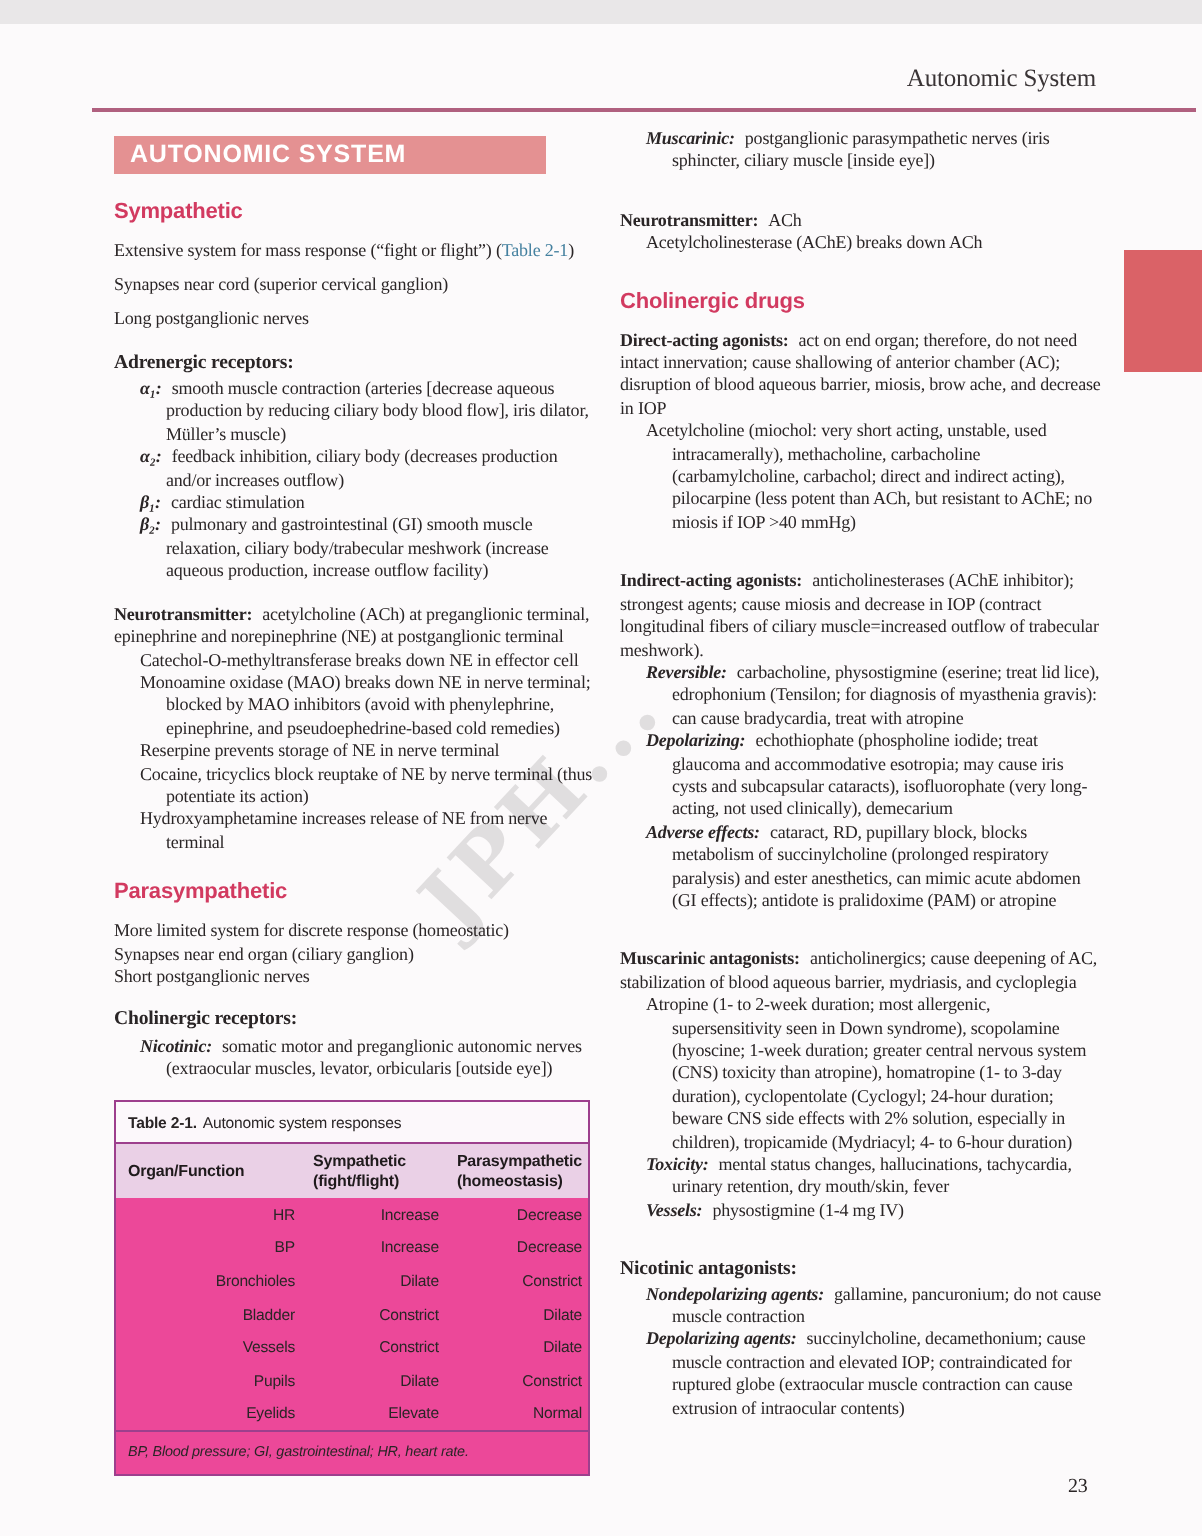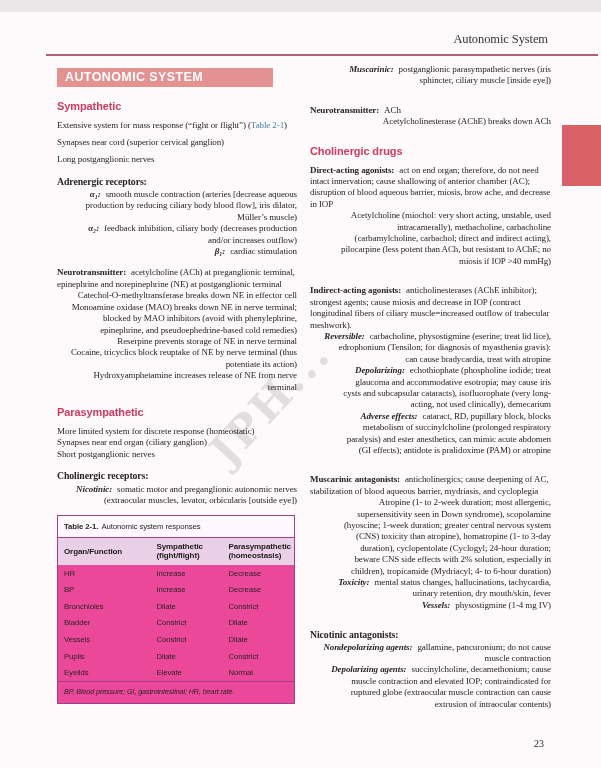--- a/index.html
+++ b/index.html
@@ -37,35 +37,35 @@
     color:#d23a60; font-family:"Liberation Sans", sans-serif;
     font-weight:bold; font-size:11px; line-height:13px;
     margin:13px 0 7px 0;
   }
   .bold-h { font-weight:bold; font-size:9.8px; margin:10px 0 2px 0; }
   .p  { margin:0 0 5.5px 0; }
   .pt { margin:0; }                    
   .nowrap { white-space:nowrap; }
   .blk { margin-top:10px; }
   .blk-lg { margin-top:18px; }
-  .item { margin-left:26px; text-indent:-13px;text-align:right; }
+  .item { margin-left:26px; text-indent:-13px; }
   .lbl  { font-weight:bold; margin-right:5px; }
   .lbl-i{ font-weight:bold; font-style:italic; margin-right:5px; }
   .xref { color:#44809f; text-decoration:none; cursor:pointer; }
 
   
   .tbl-wrap { margin-top:9px; width:236px; border:1.5px solid #9d3f8d; background:#ec4899;
               font-family:"Liberation Sans", sans-serif; }
   .tbl-title { background:#fcf8fb; border-bottom:1.5px solid #9d3f8d;
                font-size:7.8px; padding:5px 6px 4px 6px; color:#2a2526; }
   .tbl-title b { margin-right:3px; }
   table.tbl { width:100%; border-collapse:collapse; font-size:7.8px; }
   .tbl th { background:#ead0e6; text-align:left; font-size:8px; line-height:9.6px;
             padding:4px 3px 4px 6px; color:#1f1a1c; }
-  .tbl td { padding:2.6px 3px 2.6px 6px; color:#2a2526; }
+  .tbl td { padding:2.6px 3px 2.6px 6px; color:#2a2526;text-align:right; }
   .tbl-foot { border-top:1px solid #9d3f8d; font-size:7.2px; font-style:italic;
               padding:4px 6px 5px 6px; color:#2a2526; }
 </style>
 </head>
 <body>
 
 <div class="page">
 
   <div class="header-title">Autonomic System</div>
   <div class="header-rule"></div>
@@ -80,20 +80,21 @@
     <div class="red-h">Sympathetic</div>
 
     <p class="p nowrap"><span>Extensive system for mass response (“fight or flight”) (</span><a class="xref">Table 2-1</a><span>)</span></p>
     <p class="p nowrap">Synapses near cord (superior cervical ganglion)</p>
     <p class="p nowrap">Long postganglionic nerves</p>
 
     <div class="bold-h">Adrenergic receptors:</div>
     <div class="item"><b class="lbl-i">α₁:</b><span>smooth muscle contraction (arteries [decrease aqueous production by reducing ciliary body blood flow], iris dilator, Müller’s muscle)</span></div>
     <div class="item"><b class="lbl-i">α₂:</b><span>feedback inhibition, ciliary body (decreases production and/or increases outflow)</span></div>
     <div class="item"><b class="lbl-i">β₁:</b><span>cardiac stimulation</span></div>
+    <div class="item"><b class="lbl-i">β₂:</b><span>pulmonary and gastrointestinal (GI) smooth muscle relaxation, ciliary body/trabecular meshwork (increase aqueous production, increase outflow facility)</span></div>
 
     <div class="blk">
       <div><b class="lbl">Neurotransmitter:</b><span>acetylcholine (ACh) at preganglionic terminal, epinephrine and norepinephrine (NE) at postganglionic terminal</span></div>
       <div class="item">Catechol-O-methyltransferase breaks down NE in effector cell</div>
       <div class="item">Monoamine oxidase (MAO) breaks down NE in nerve terminal; blocked by MAO inhibitors (avoid with phenylephrine, epinephrine, and pseudoephedrine-based cold remedies)</div>
       <div class="item">Reserpine prevents storage of NE in nerve terminal</div>
       <div class="item">Cocaine, tricyclics block reuptake of NE by nerve terminal (thus potentiate its action)</div>
       <div class="item">Hydroxyamphetamine increases release of NE from nerve terminal</div>
     </div>
 

